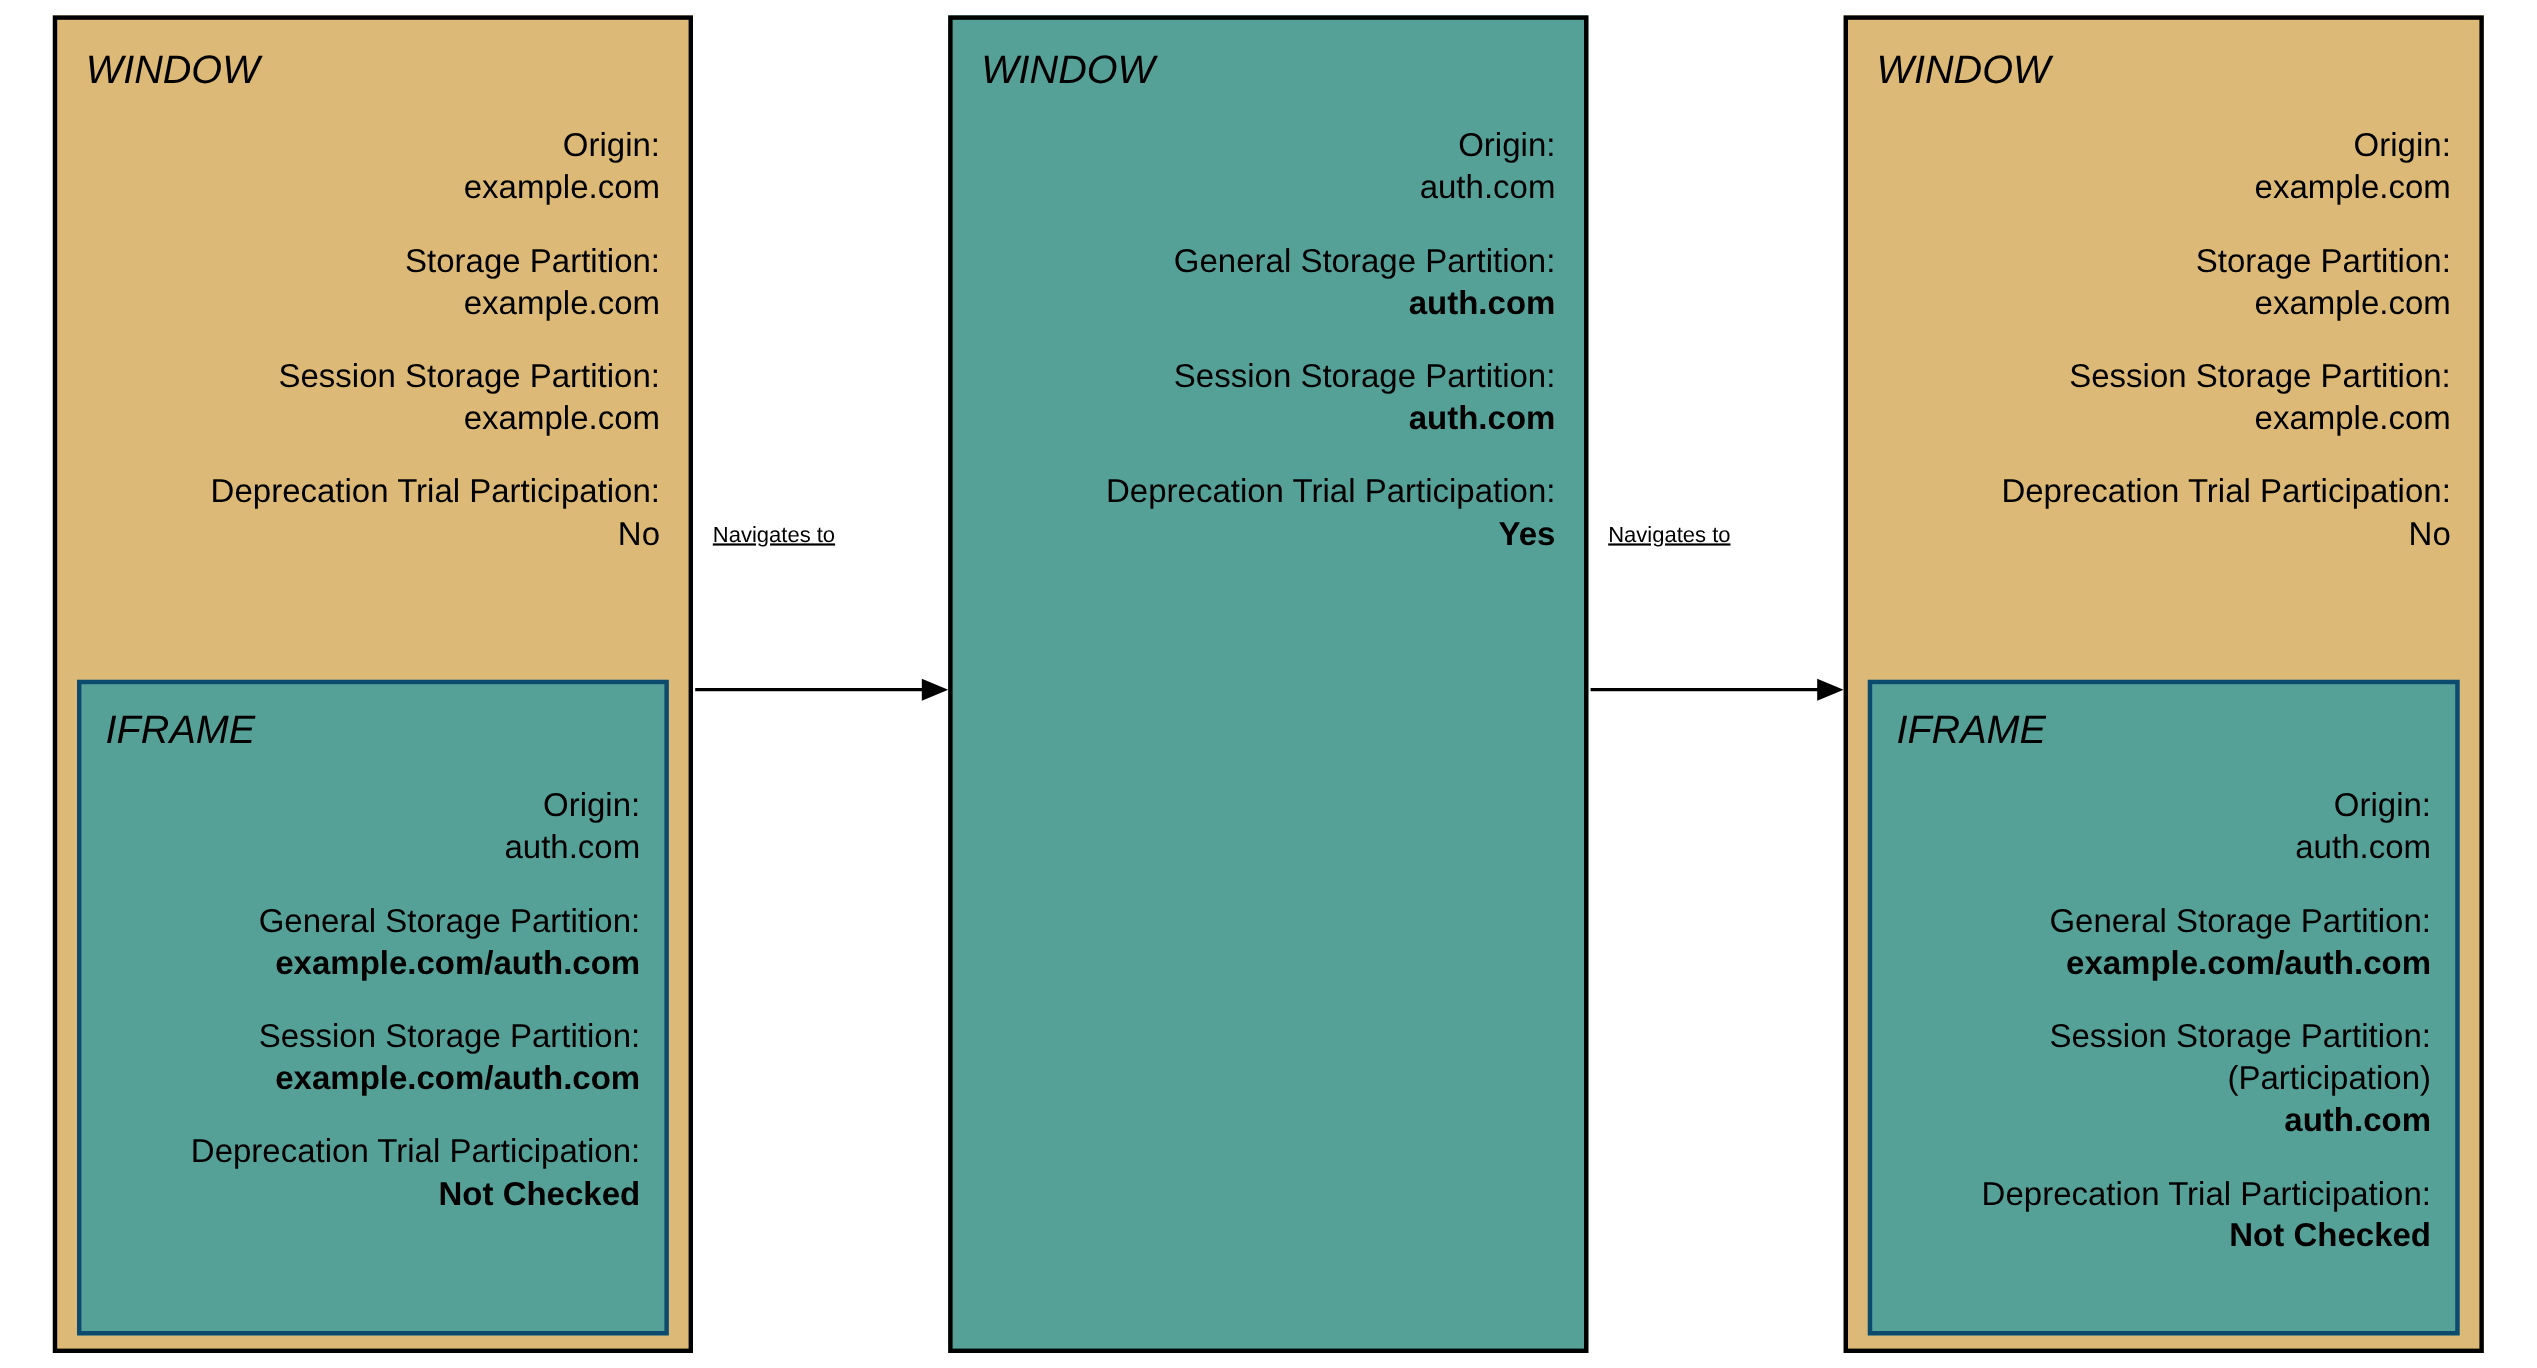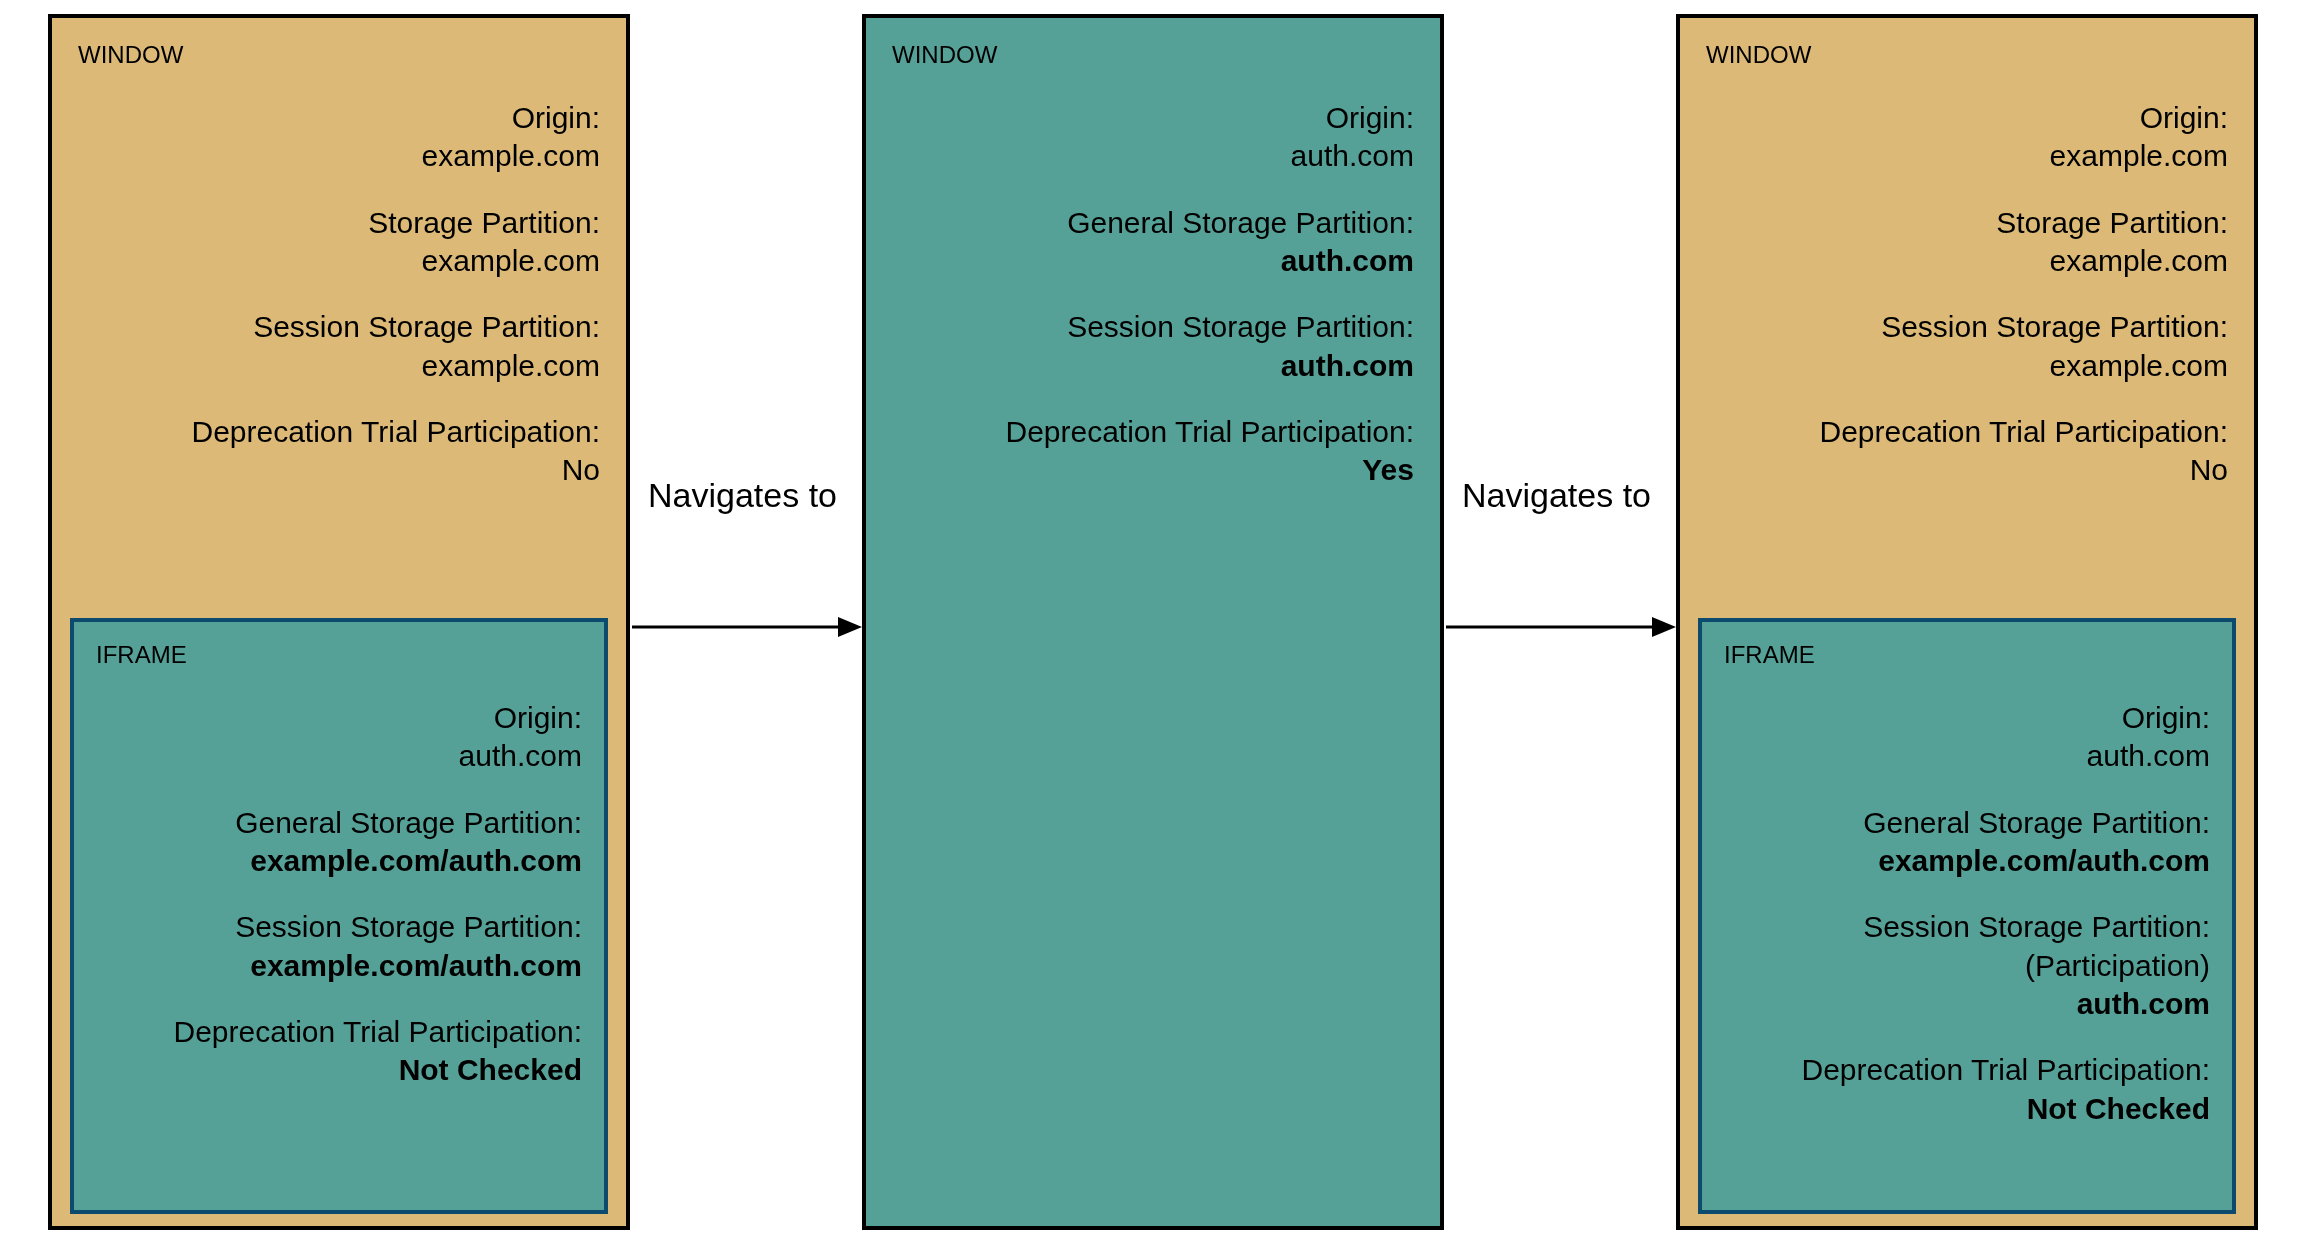--- a/index.html
+++ b/index.html
@@ -26,30 +26,31 @@
   .teal { background: #56a197; }
   .inner {
     position: absolute;
     border: 4px solid #0c4a6e;
     box-sizing: border-box;
     padding: 18px 22px;
     font-size: 30px;
     line-height: 1.28;
     background: #56a197;
   }
-  .title { font-size: 24px; margin-bottom: 28px; }
+  .title { font-size: 36px; margin-bottom: 28px; font-style: italic; }
   .group { margin-bottom: 28px; text-align: right; }
   .group .label { display:block; }
   .group .value { display:block; }
   .bold { font-weight: 700; }
   .nav-label {
     position: absolute;
-    font-size: 34px;
+    font-size: 20px;
     color: #000;
     white-space: nowrap;
+    text-decoration: underline;
   }
   .arrow {
     position: absolute;
     height: 0;
   }
   .arrow svg { display:block; }
 </style>
 </head>
 <body>
 

